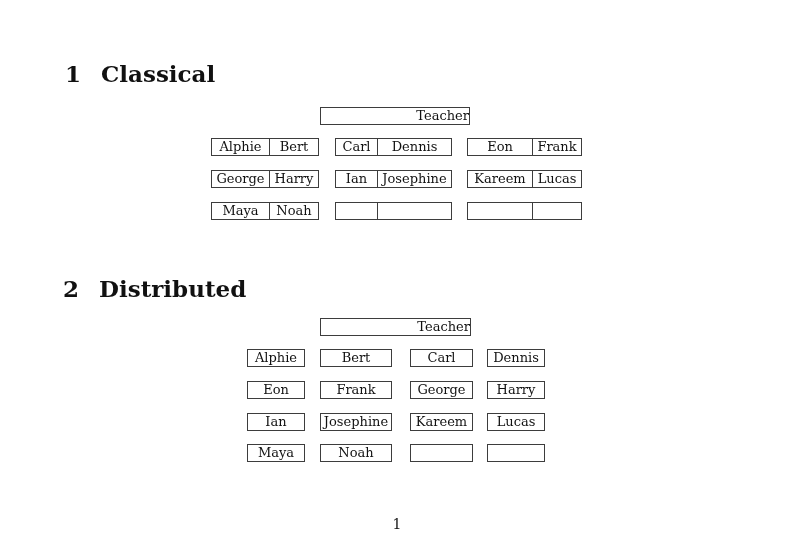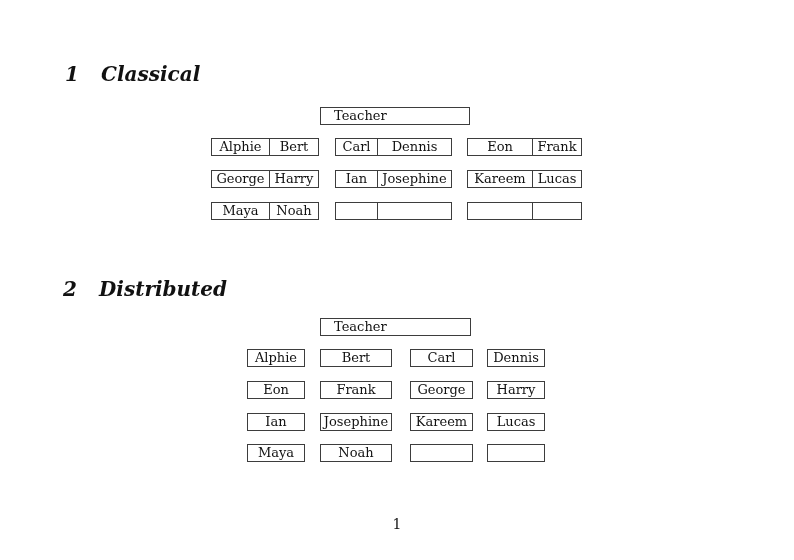--- a/index.html
+++ b/index.html
@@ -12,42 +12,40 @@
     width: 794px;
     height: 560px;
     background: #ffffff;
     font-family: "DejaVu Serif", "Liberation Serif", serif;
     color: #111111;
     overflow: hidden;
   }
   .heading {
     position: absolute;
     font-weight: bold;
-    font-size: 20px;
+    font-size: 23px;
     line-height: 24px;
     white-space: nowrap;
-    font-style: italic;
   }
   .sec-num {
     display: inline-block;
     width: 36px;
   }
   .box {
     position: absolute;
     box-sizing: border-box;
     border: 1px solid #3d3d3d;
     background: #ffffff;
     font-size: 13px;
     line-height: 16px;
   }
   .teacher {
     display: flex;
     align-items: center;
-    justify-content: flex-start;
-    padding-left: 13px;
+    justify-content: flex-end;
   }
   .desk2 {
     display: flex;
     align-items: stretch;
   }
   .desk2 .seat {
     display: flex;
     align-items: center;
     justify-content: center;
     box-sizing: border-box;

